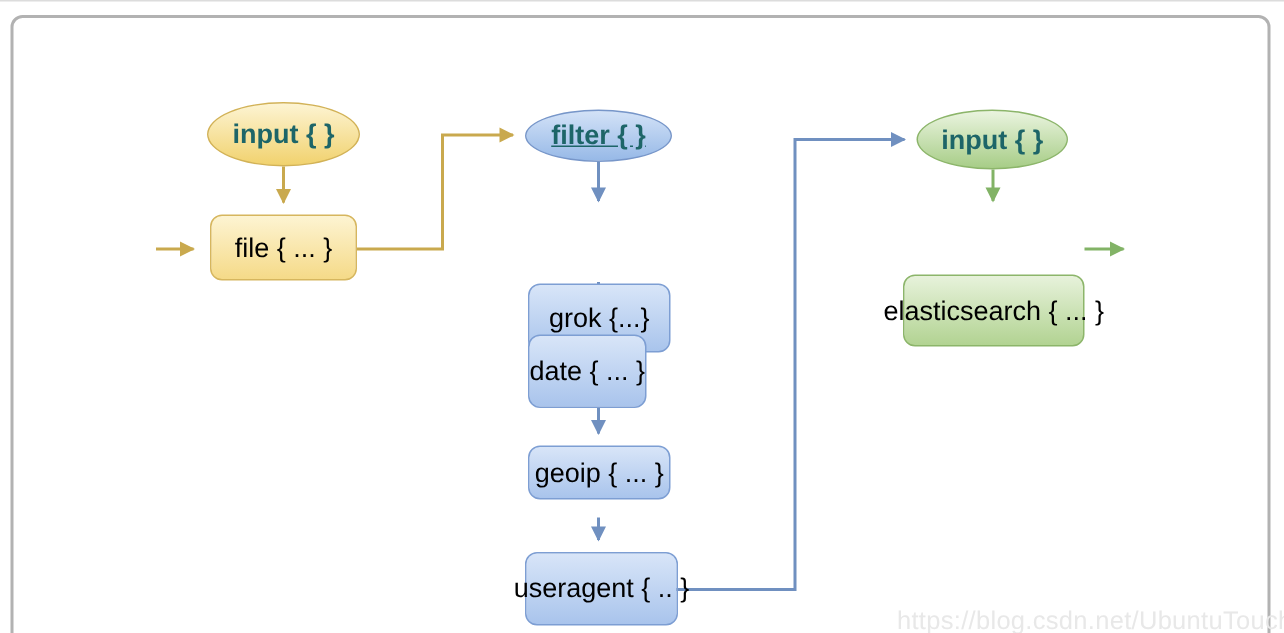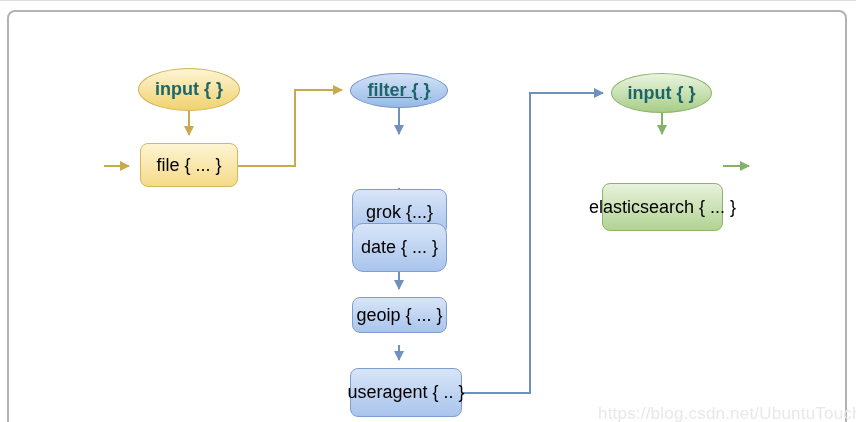--- a/index.html
+++ b/index.html
@@ -80,23 +80,23 @@
   .n-green-box {
     background: linear-gradient(#e7f2db, #b2d392);
     border: 1px solid #8cb56a;
   }
   
   .pos-input        { left: 138px; top: 68px;  width: 102px; height: 43px; }
   .pos-filter       { left: 350px; top: 73px;  width: 98px;  height: 35px; text-decoration: underline; }
   .pos-output       { left: 611px; top: 73px;  width: 101px; height: 40px; }
   .pos-file         { left: 140px; top: 143px; width: 98px;  height: 44px; }
   .pos-grok         { left: 352px; top: 142px; width: 95px;  height: 46px; margin-top: 47px; }
-  .pos-date         { left: 352px; top: 223px; width: 95px;  height: 49px; border-radius: 11px; }
+  .pos-date         { left: 352px; top: 223px; width: 79px;  height: 49px; }
   .pos-geoip        { left: 352px; top: 297px; width: 95px;  height: 36px; }
-  .pos-useragent    { left: 350px; top: 368px; width: 112px;  height: 49px; }
+  .pos-useragent    { left: 350px; top: 368px; width: 102px;  height: 49px; }
   .pos-elasticsearch{ left: 602px; top: 142px; width: 121px; height: 48px; margin-top: 41px; }
   .watermark {
     position: absolute;
     left: 598px; top: 404px;
     font-size: 17px;
     color: #e8e8e8;
     letter-spacing: 0.2px;
   }
 </style>
 </head>

